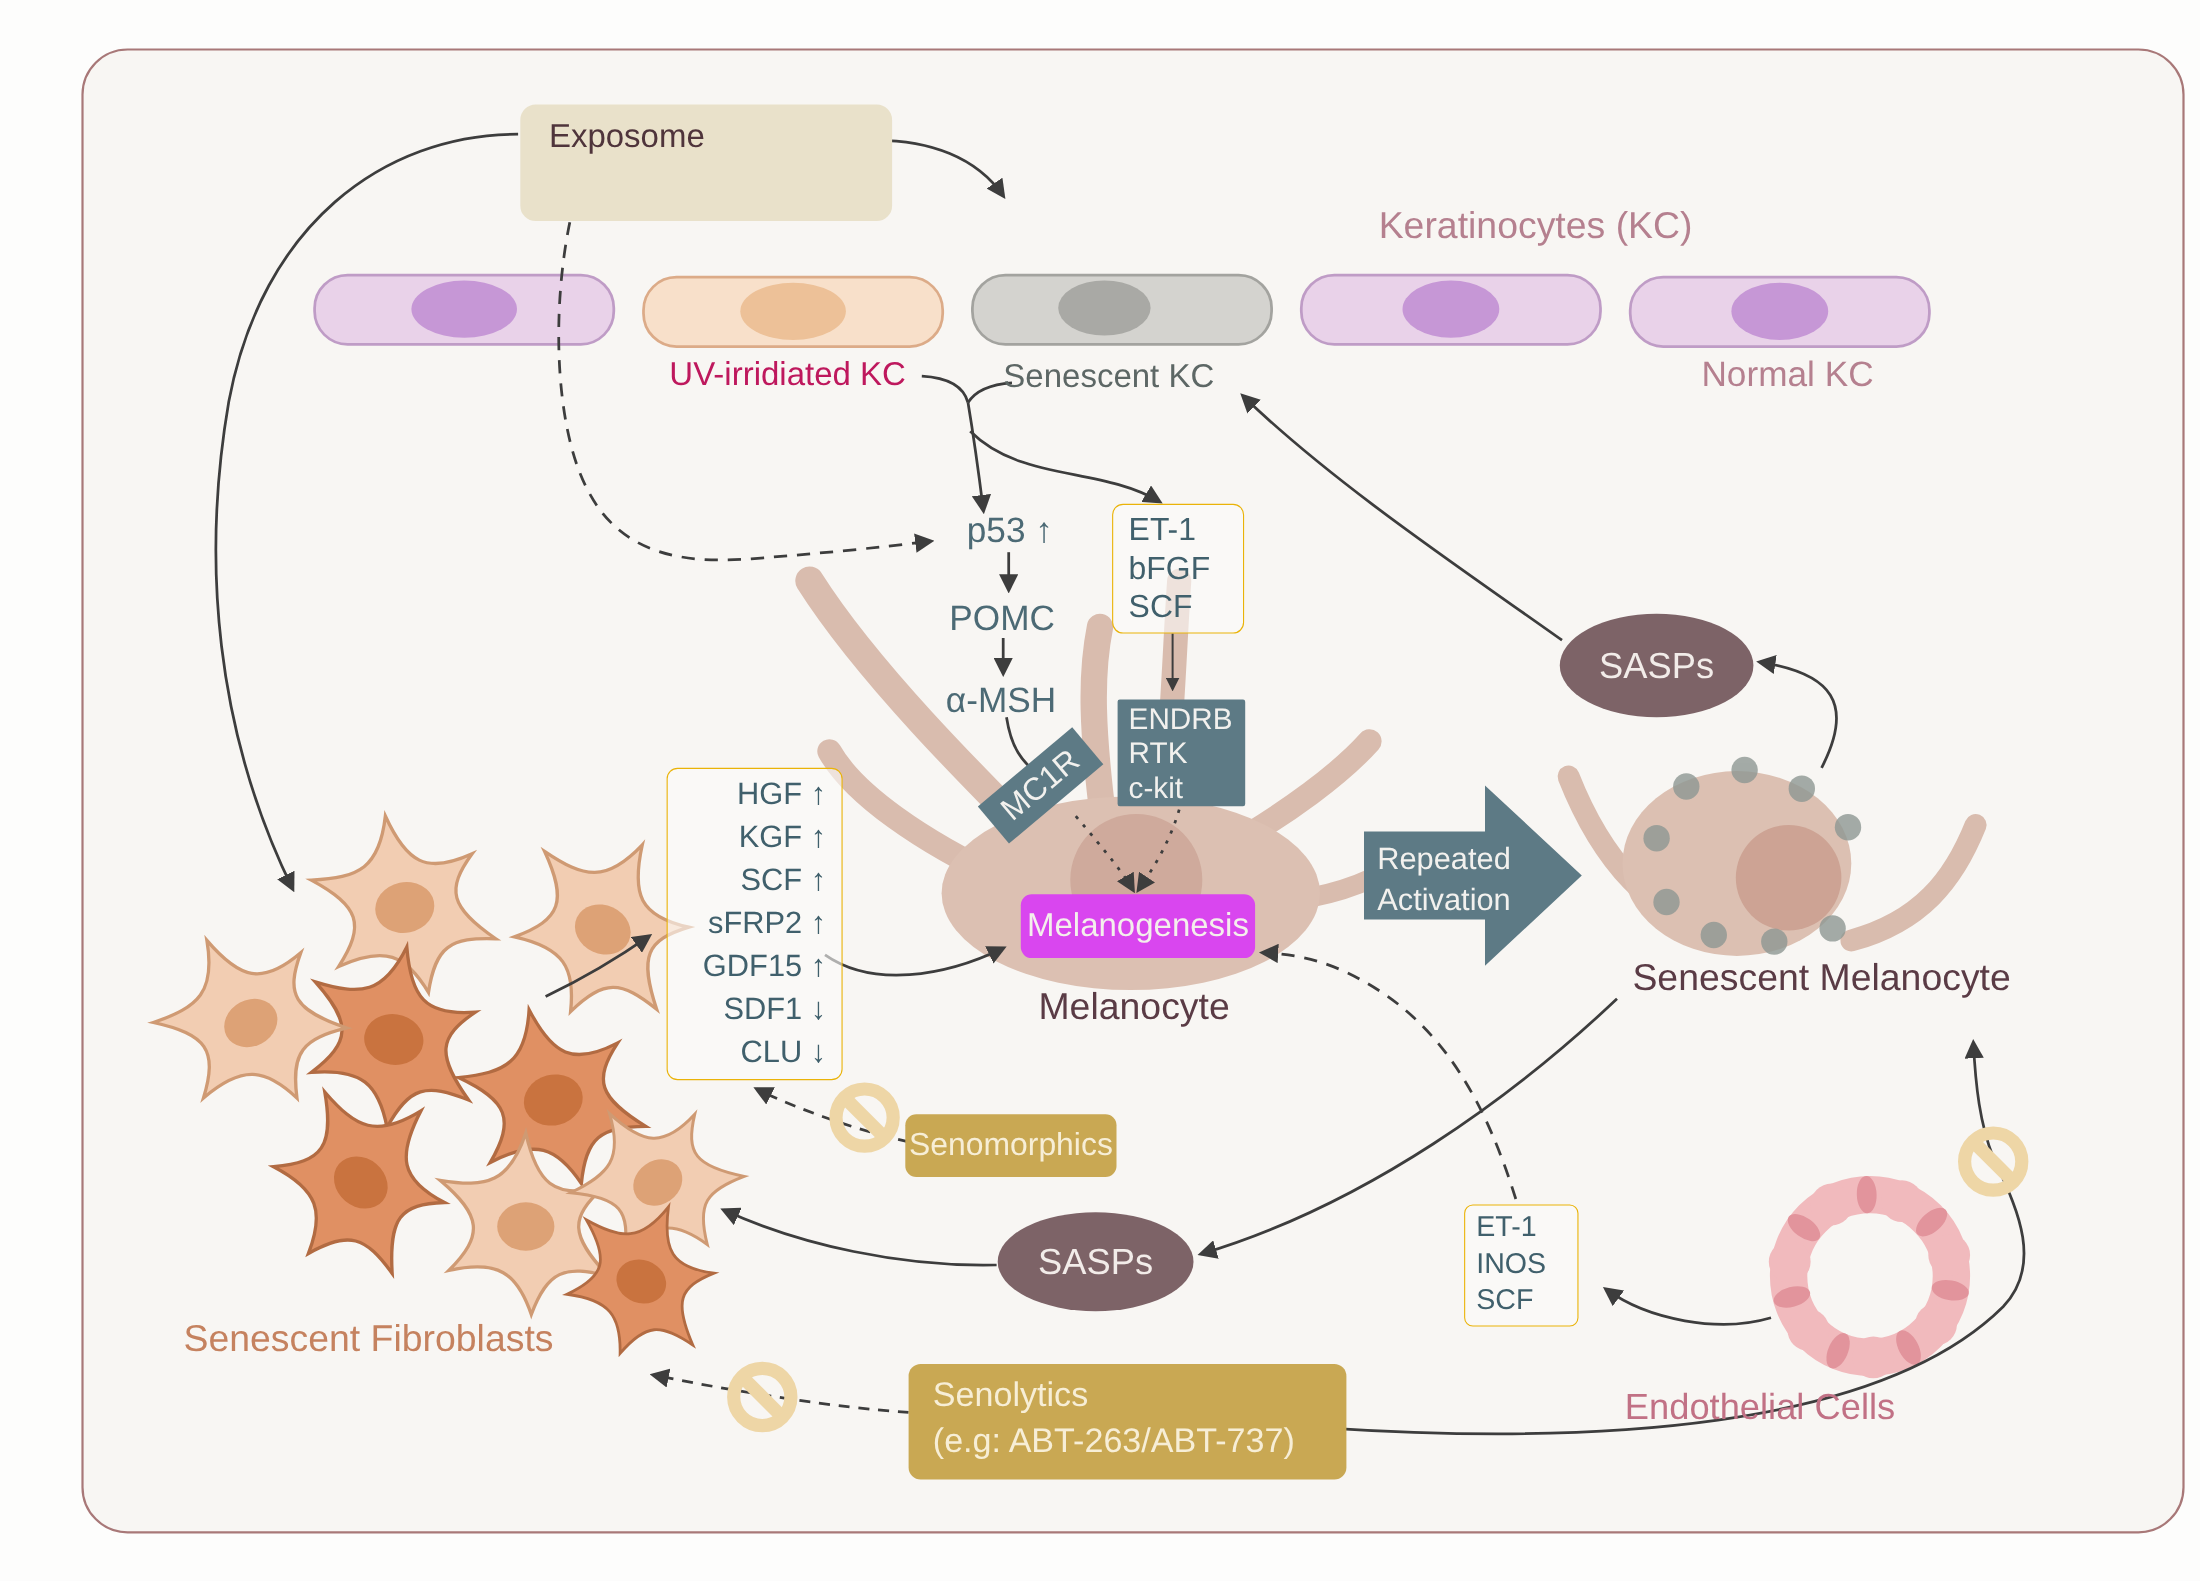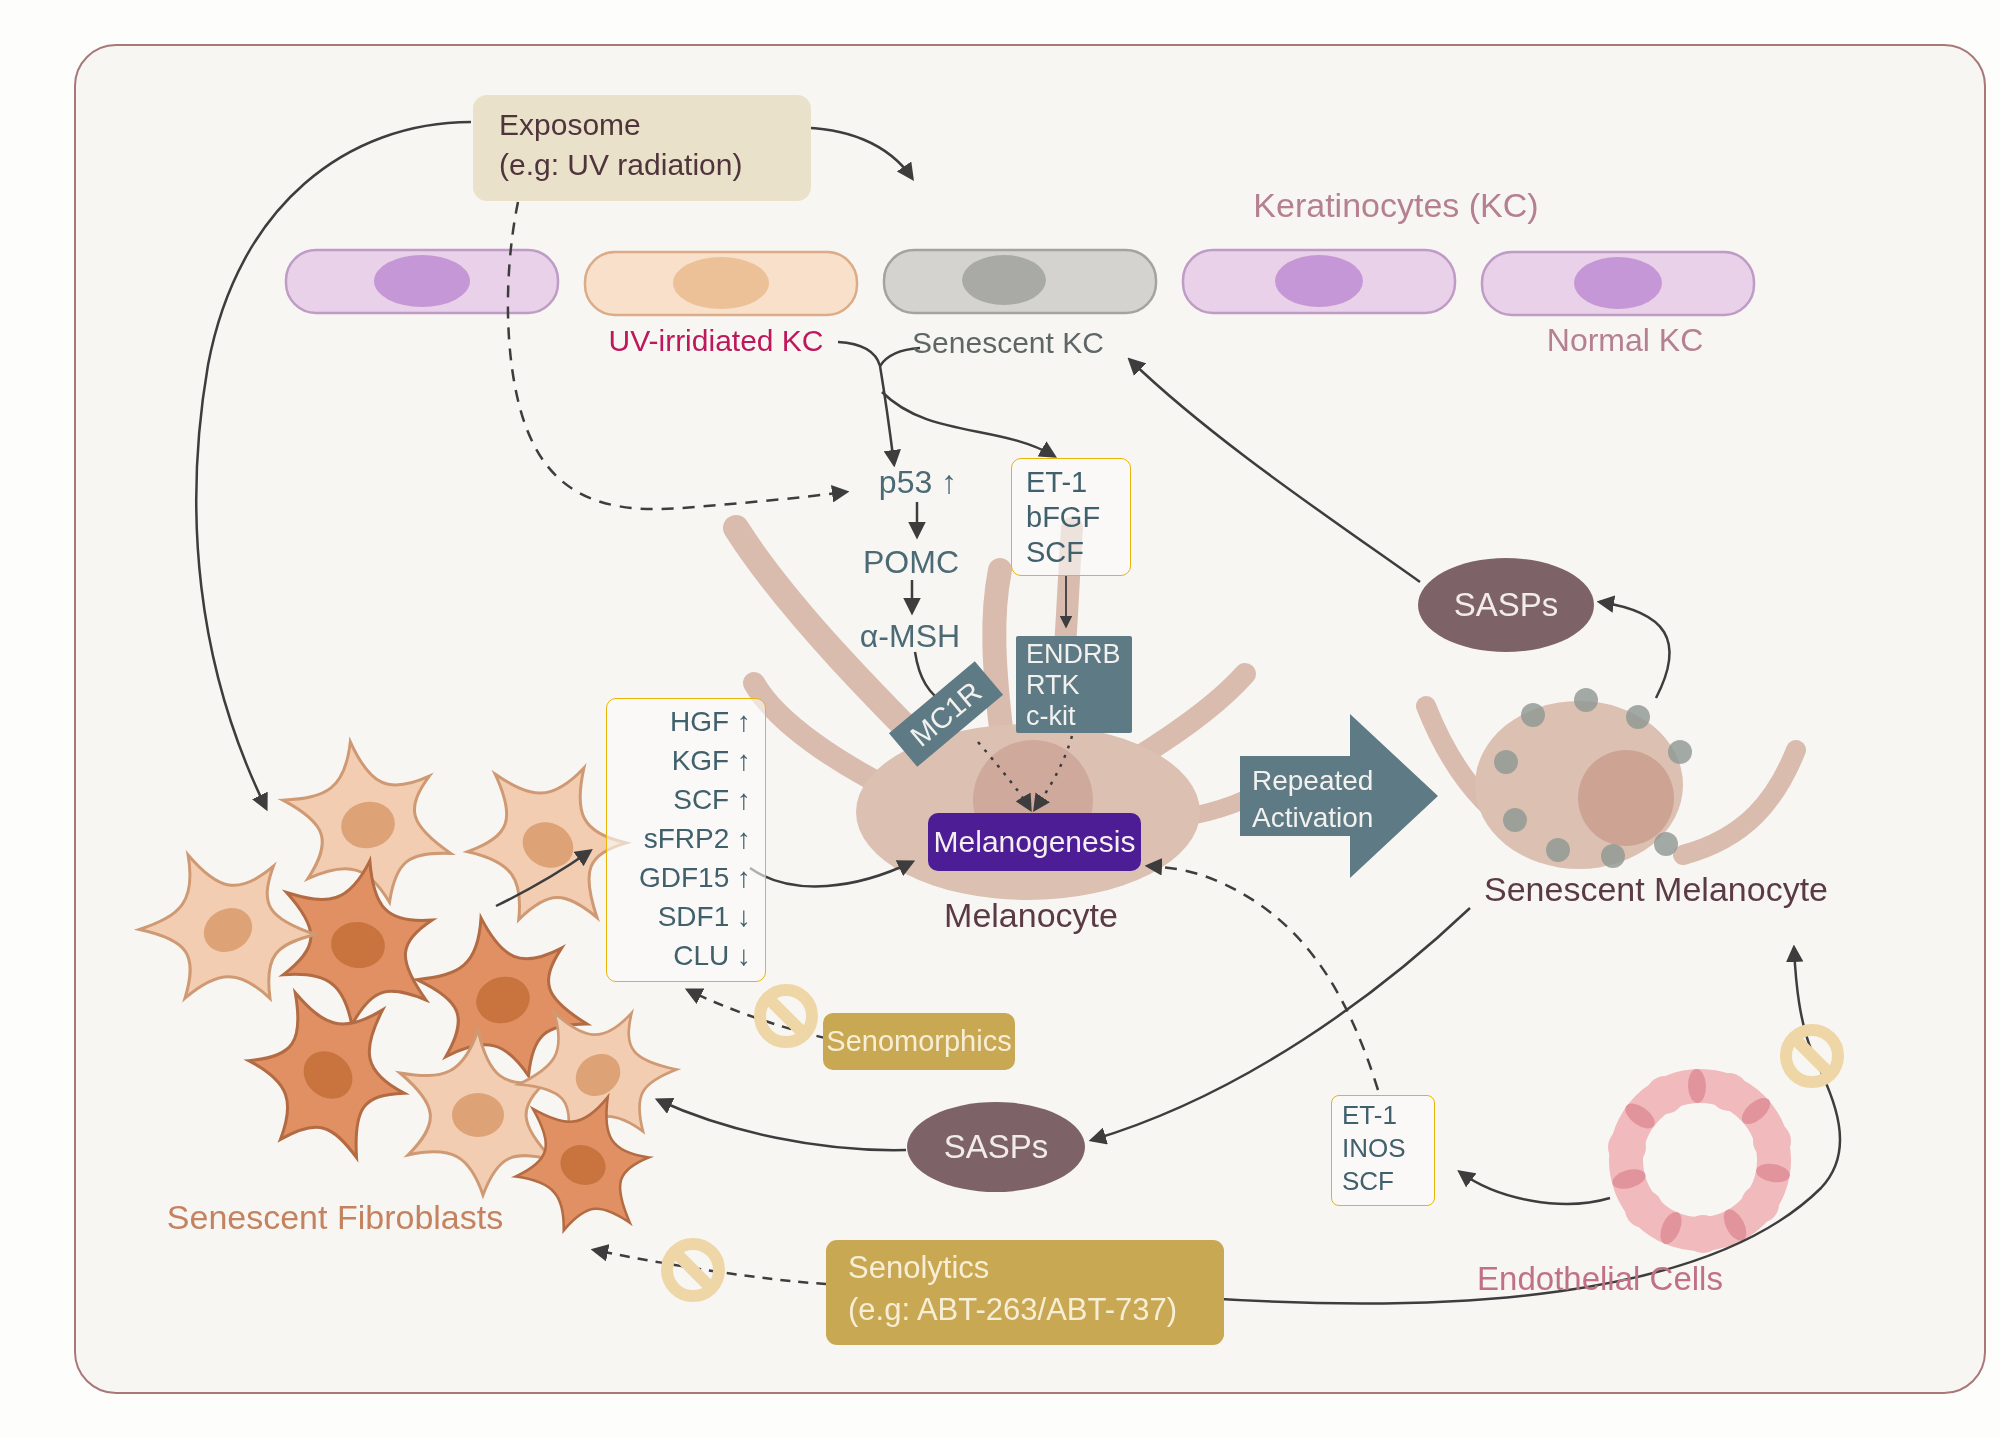--- a/index.html
+++ b/index.html
@@ -25,21 +25,21 @@
   .box-outline{border:1px solid #eab308;border-radius:10px;color:#40606c;
                background:rgba(252,251,250,.6);}
   .et1-box{left:983px;top:458px;width:104px;height:110px;font-size:29px;
            line-height:35px;padding-left:14px;padding-top:6px;}
   .endrb-box{left:988px;top:636px;width:106px;height:94px;background:#5d7a85;
              color:#f2f1ee;font-size:27px;line-height:31px;padding-left:10px;
              padding-top:3px;border-radius:2px;}
   .mc1r{left:862px;top:692px;width:112px;height:44px;background:#5d7a85;
         color:#f2f1ee;font-size:29px;text-align:center;line-height:44px;
         transform:rotate(-40deg);}
-  .melanogenesis{left:900px;top:813px;width:213px;height:58px;background:#4c1d95;
+  .melanogenesis{left:900px;top:813px;width:213px;height:58px;background:#d946ef;
         border-radius:10px;color:#f4efec;font-size:30px;text-align:center;line-height:58px;}
   .melanocyte-lbl{left:1003px;top:896px;font-size:34px;color:#5a3b45;}
   .hgf-box{left:578px;top:698px;width:144px;height:279px;font-size:28px;
            line-height:39px;text-align:right;padding-right:14px;padding-top:3px;}
   .rep-act{left:1224px;top:762px;color:#f2f1ee;font-size:28px;line-height:37px;}
   .oval{background:#7d6367;border-radius:50%;color:#f2ece9;font-size:33px;
         text-align:center;}
   .sasps-top{left:1390px;top:558px;width:176px;height:94px;line-height:94px;}
   .sasps-bottom{left:879px;top:1102px;width:178px;height:90px;line-height:90px;}
   .sen-mel-lbl{left:1628px;top:870px;font-size:34px;color:#5a3b45;}
@@ -225,21 +225,20 @@
 
     <use href="#prohib" x="758" y="1016"></use>
     <use href="#prohib" x="665" y="1270"></use>
     <use href="#prohib" x="1784" y="1056"></use>
 
     <polygon points="1212,756 1322,756 1322,714 1410,796 1322,878 1322,836 1212,836" fill="#5d7a85"></polygon>
   </svg>
 
   <div class="lbl exposome">
     <div>Exposome</div>
-    <div>(e.g: UV radiation)</div>
   </div>
 
   <div class="lbl ctr title-kc">Keratinocytes (KC)</div>
   <div class="lbl ctr uv-lbl">UV-irridiated KC</div>
   <div class="lbl ctr sen-kc-lbl">Senescent KC</div>
   <div class="lbl ctr normal-lbl">Normal KC</div>
 
   <div class="lbl ctr teal-txt p53">p53 ↑</div>
   <div class="lbl ctr teal-txt pomc">POMC</div>
   <div class="lbl ctr teal-txt amsh">α-MSH</div>

